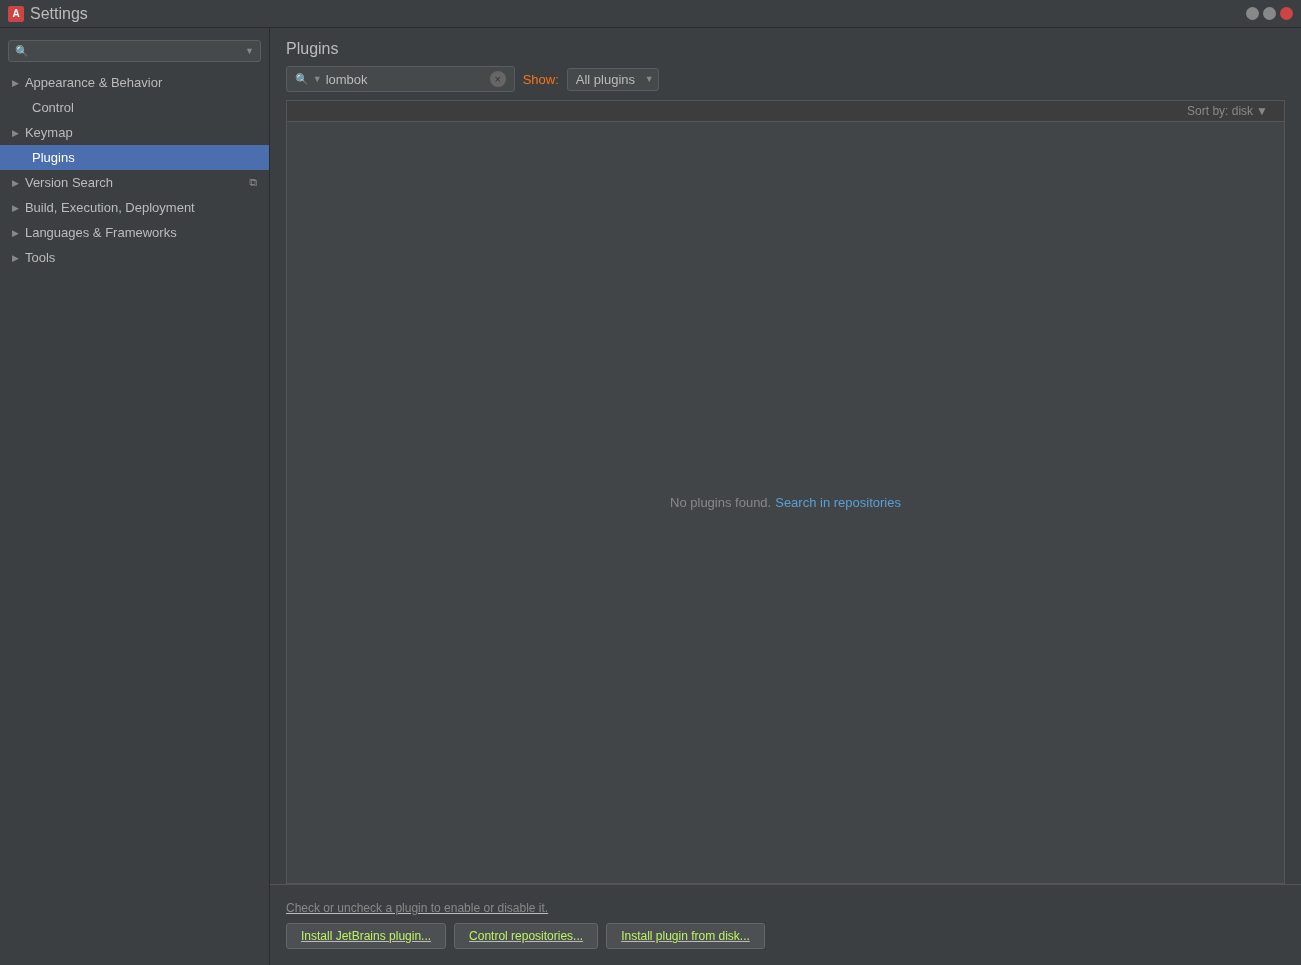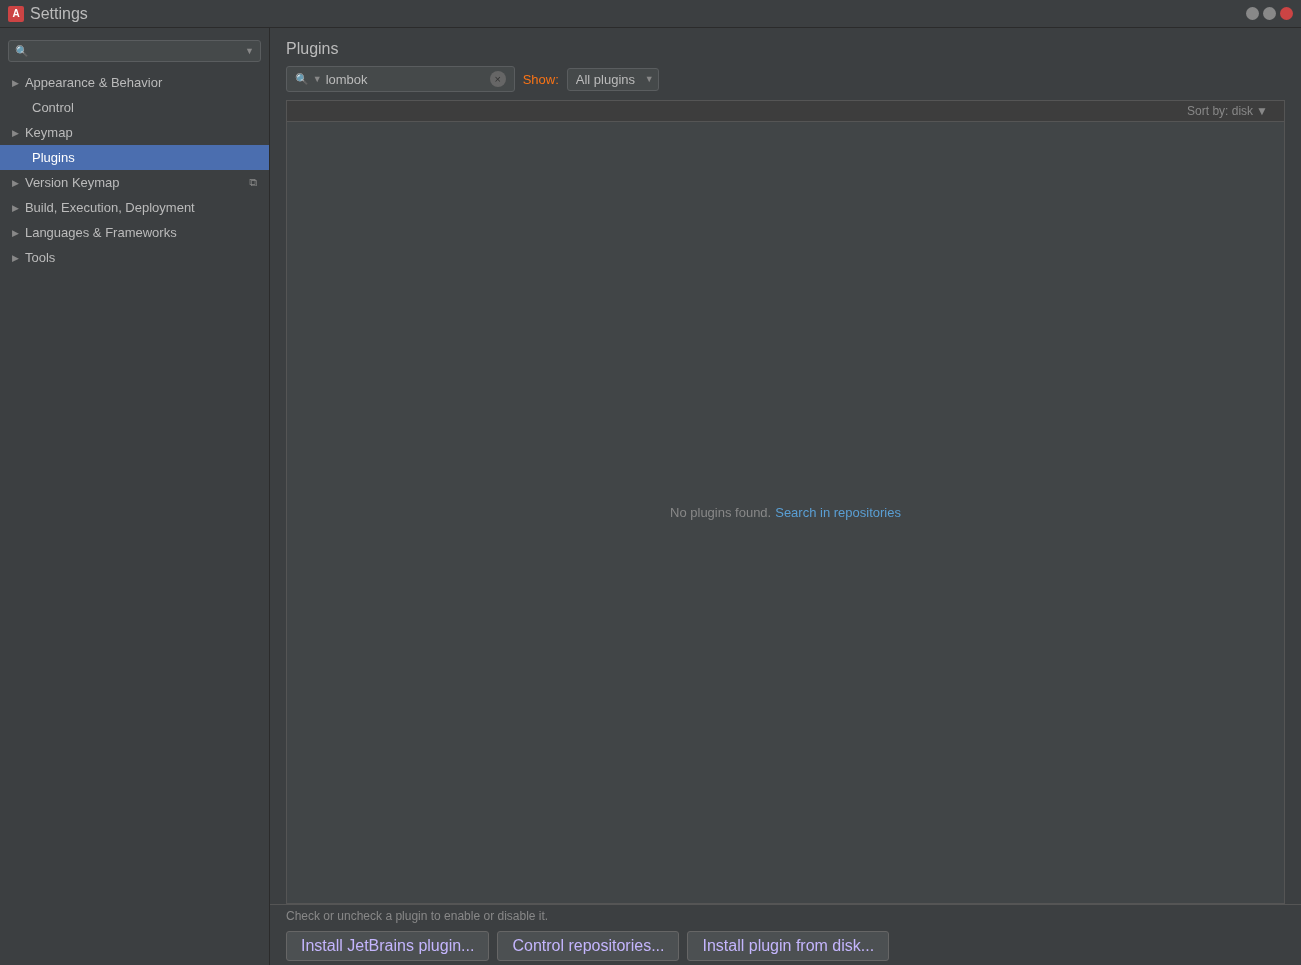--- a/index.html
+++ b/index.html
@@ -255,39 +255,40 @@
       font-size: 13px;
     }
     .search-repos-link {
       color: #5a9fd4;
       text-decoration: none;
       cursor: pointer;
     }
 
     
     .bottom-area {
-      padding: 4px 16px;
+      padding: 16px 16px;
       border-top: 1px solid #555;
       margin-top: 0;
+      text-decoration: underline;
     }
     .hint-text {
       color: #888;
       font-size: 12px;
       margin-bottom: 8px;
     }
     .bottom-buttons {
       display: flex;
       gap: 8px;
     }
     .bottom-btn {
       background: #4c5052;
       border: 1px solid #666;
       border-radius: 3px;
-      color: #c4b5fd;
-      font-size: 16px;
+      color: #bef264;
+      font-size: 12px;
       padding: 5px 14px;
       cursor: pointer;
     }
   </style>
 </head>
 <body>
 
 <div class="title-bar">
   <div class="title-bar-icon">A</div>
   <span class="title-bar-text">Settings</span>
@@ -316,21 +317,21 @@
     </div>
     <div class="sidebar-item">
       <span class="chevron">▶</span>
       <span class="sidebar-item-label">Keymap</span>
     </div>
     <div class="sidebar-item indent-1 active">
       <span class="sidebar-item-label">Plugins</span>
     </div>
     <div class="sidebar-item">
       <span class="chevron">▶</span>
-      <span class="sidebar-item-label">Version Keymap</span>
+      <span class="sidebar-item-label">Version Search</span>
       <span class="copy-icon">⧉</span>
     </div>
     <div class="sidebar-item">
       <span class="chevron">▶</span>
       <span class="sidebar-item-label">Build, Execution, Deployment</span>
     </div>
     <div class="sidebar-item">
       <span class="chevron">▶</span>
       <span class="sidebar-item-label">Languages &amp; Frameworks</span>
     </div>

